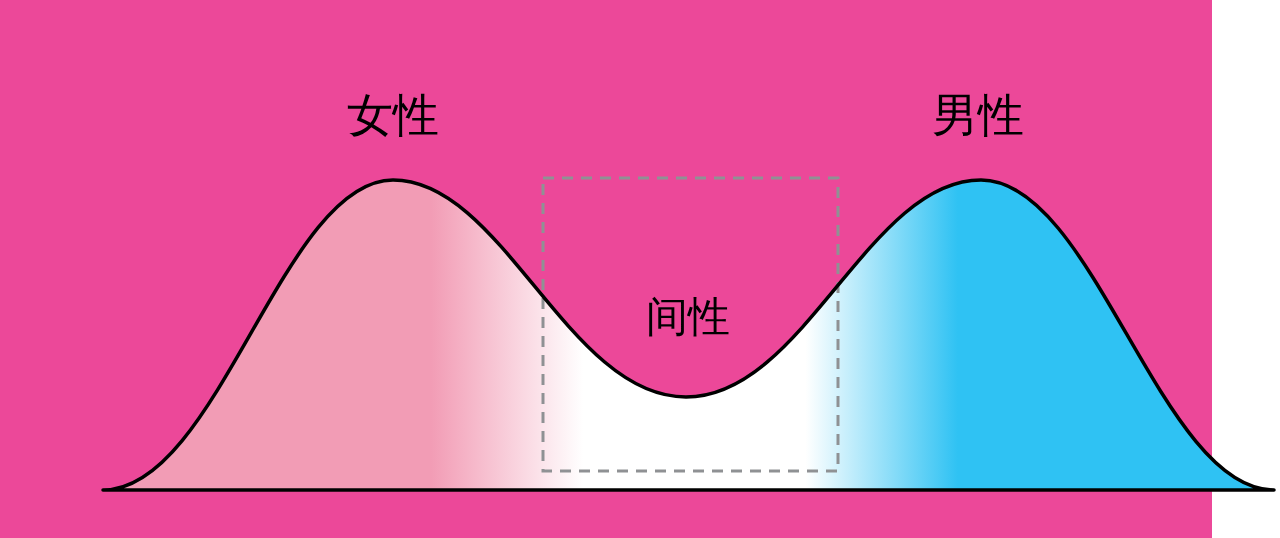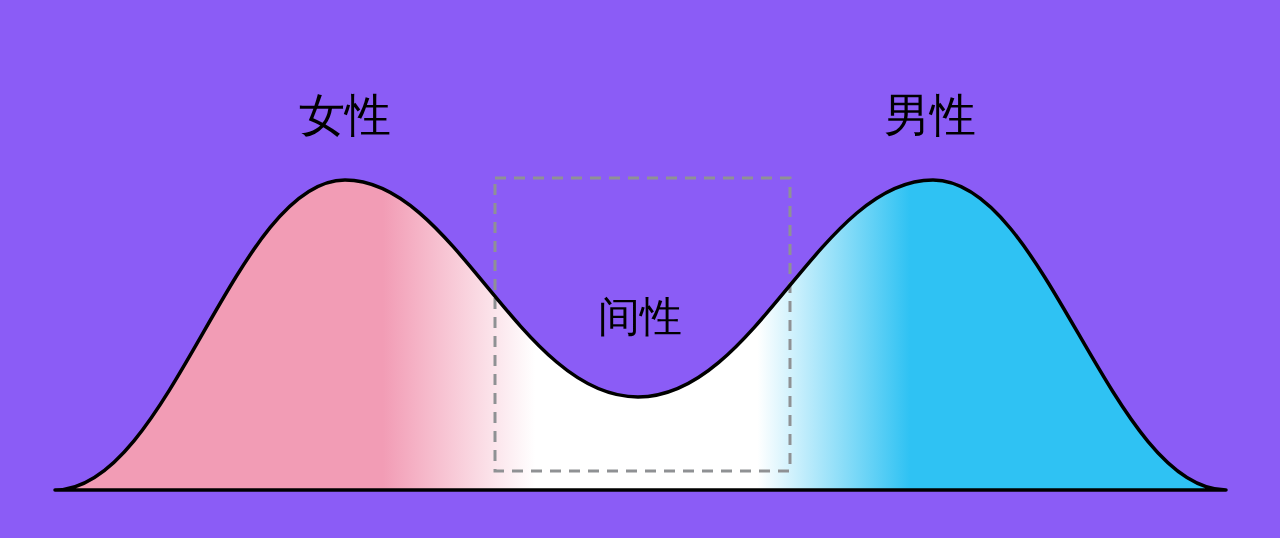--- a/index.html
+++ b/index.html
@@ -6,23 +6,24 @@
     margin: 0;
     padding: 0;
     width: 1280px;
     height: 538px;
     background: #ffffff;
     overflow: hidden;
     font-family: "DejaVu Serif", "Liberation Serif", serif;
   }
   .stage {
     position: relative;
-    width: 1280px;
+    width: 1164px;
     height: 538px;
-    background: #8b5cf6;
+    background: #ec4899;
+    padding-left: 48px;
   }
   svg { display: block; }
   .peak-label {
     font-size: 46px;
     font-family: "DejaVu Serif", "Liberation Serif", serif;
   }
   .mid-label {
     font-size: 42px;
     font-family: "DejaVu Serif", "Liberation Serif", serif;
   }

